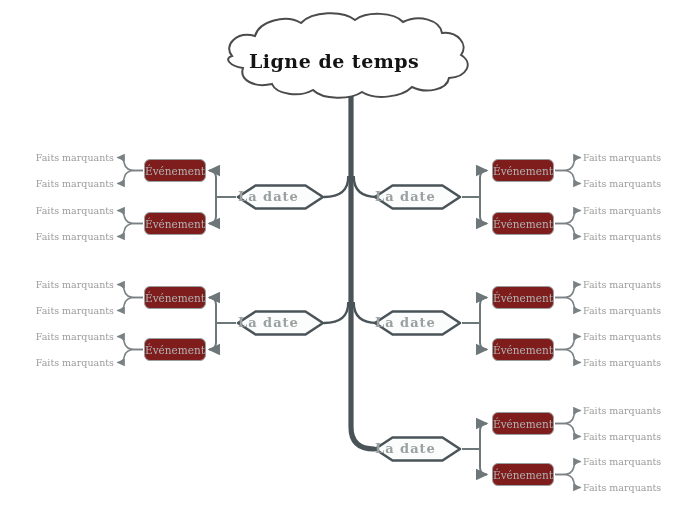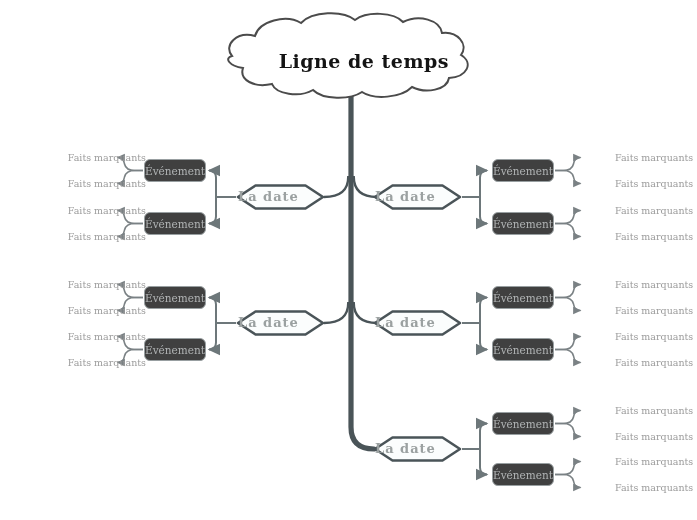--- a/index.html
+++ b/index.html
@@ -3,39 +3,39 @@
 <meta charset="utf-8">
 <style>
   html,body{margin:0;padding:0;background:#ffffff;}
   .stage{
     position:relative;width:697px;height:520px;background:#ffffff;
     font-family:"DejaVu Serif", serif;overflow:hidden;
   }
   .stage svg{position:absolute;left:0;top:0;}
   .abs{position:absolute;}
   .title{
-    width:200px;text-align:right;
+    width:200px;text-align:left;
     font-size:19px;font-weight:bold;color:#141414;
     letter-spacing:0.5px;
     font-family:"DejaVu Serif", serif;
   }
   .date-label{
     width:85px;height:23px;line-height:23px;text-align:left;
     font-size:13px;font-weight:bold;color:#9ba1a1;letter-spacing:1px;
   }
   .event-node{
     width:62px;height:23px;box-sizing:border-box;
-    border:1.4px solid #989fa1;border-radius:6px;background:#404040;
+    border:1.4px solid #989fa1;border-radius:6px;background:#7f1d1d;
     display:flex;align-items:center;justify-content:center;
   }
   .event-node span{
     font-size:10.5px;color:#b1b4b5;white-space:nowrap;
   }
   .fact-label{
-    height:13px;line-height:13px;font-size:9.5px;color:#9c9c9c;white-space:nowrap;margin-left:32px;
+    height:13px;line-height:13px;font-size:9.5px;color:#9c9c9c;white-space:nowrap;
   }
   .fact-left{width:86px;text-align:right;}
   .fact-right{width:95px;text-align:left;}
 </style>
 </head>
 <body>
 
 <div class="stage">
 
   <svg width="697" height="520" viewBox="0 0 697 520">

